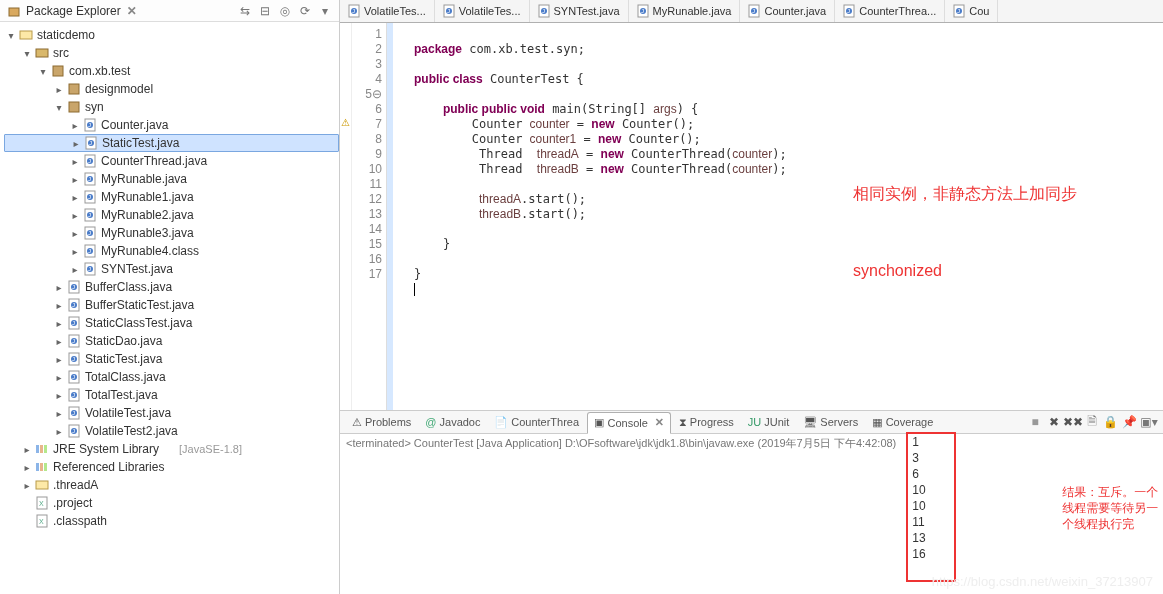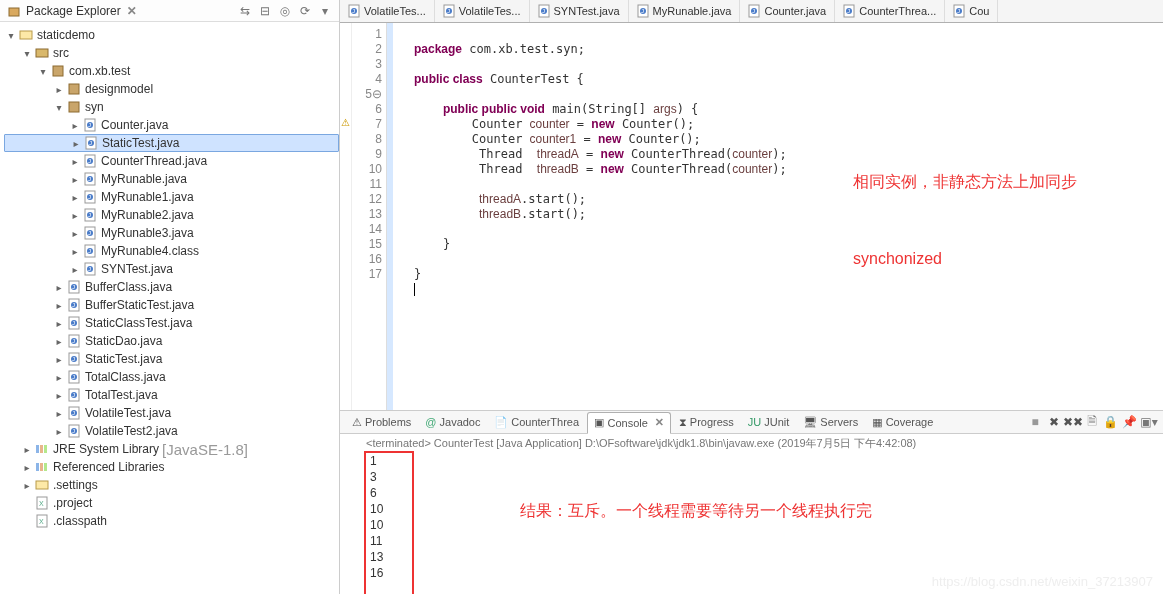--- a/index.html
+++ b/index.html
@@ -8,21 +8,21 @@
 .pkg-header { height:22px; display:flex; align-items:center; gap:4px; padding:0 6px; border-bottom:1px solid #ddd; background:#fdfdfd; }
 .pkg-title { font-weight:normal; }
 .x-icon { color:#888; font-weight:bold; margin-left:2px; }
 .pkg-toolbar { margin-left:auto; display:flex; gap:4px; }
 .tool { width:16px; height:16px; display:flex; align-items:center; justify-content:center; color:#777; }
 .tree { flex:1; overflow:auto; padding:4px 0 4px 4px; }
 .node { display:flex; align-items:center; height:18px; white-space:nowrap; cursor:default; }
 .node .tw { width:14px; text-align:center; color:#666; font-size:10px; }
 .node .ic { width:16px; height:16px; display:flex; align-items:center; justify-content:center; margin-right:3px; }
 .node.selected { background:#cfe3ff; border:1px solid #7aa7e0; border-radius:1px; padding-right:4px; height:18px; }
-.sub { color:#999; font-size:15px; margin-left:3px; }
+.sub { color:#999; font-size:11px; margin-left:20px; }
 
 .main { flex:1; display:flex; flex-direction:column; }
 .tabs { height:23px; display:flex; border-bottom:1px solid #b0b0b0; background:#f5f5f5; overflow:hidden; }
 .tab { display:flex; align-items:center; padding:0 8px; gap:4px; font-size:11px; border-right:1px solid #ddd; white-space:nowrap; }
 .editor-wrap { flex:1; display:flex; flex-direction:column; min-height:0; }
 .editor { flex:1; display:flex; overflow:hidden; position:relative; }
 .gutter { width:35px; background:#fff; border-right:1px solid #ddd; text-align:right; padding:4px 4px 0 0; color:#888; font-family:Consolas,monospace; font-size:12px; line-height:15px; }
 .gutter .ln { height:15px; }
 .marker-col { width:12px; background:#fff; border-right:1px solid #eee; padding-top:4px; }
 .marker-col .mk { height:15px; text-align:center; font-size:10px; }
@@ -30,26 +30,26 @@
 .code { flex:1; padding:4px 0 0 21px; font-family:Consolas,monospace; font-size:12px; line-height:15px; white-space:pre; position:relative; }
 .kw { color:#800055; font-weight:bold; }
 .var { color:#6a3e3e; }
 .annotation-red { position:absolute; color:#e33; font-size:16px; font-family:"Microsoft YaHei"; line-height:1.6; }
 
 .bottom-tabs { height:24px; display:flex; align-items:center; padding:0 6px; border-top:1px solid #ccc; border-bottom:1px solid #ccc; background:#f7f7f7; gap:2px; }
 .btab { display:flex; align-items:center; gap:3px; padding:0 6px; height:22px; font-size:11px; color:#555; }
 .btab.active { background:#fff; border:1px solid #b0b0b0; border-bottom:1px solid #fff; margin-bottom:-1px; border-radius:3px 3px 0 0; }
 .bottom-toolbar { margin-left:auto; display:flex; gap:3px; }
 
-.console { flex:0 0 160px; display:flex; flex-direction:column; border-top:none;margin-left:20px; }
+.console { flex:0 0 160px; display:flex; border-top:none; }
 .cons-status { font-size:11px; padding:2px 6px; color:#777; }
 .cons-body { flex:1; position:relative; padding:0 6px; font-family:Consolas,monospace; font-size:12px; line-height:16px; }
 .redbox { position:absolute; left:4px; top:-2px; width:50px; height:150px; border:2px solid #e33; }
 .cons-line { padding-left:4px; }
-.cons-annot { position:absolute; left:160px; top:50px; color:#e33; font-size:16px; font-family:"Microsoft YaHei"; }
+.cons-annot { position:absolute; left:160px; top:50px; color:#e33; font-size:12px; font-family:"Microsoft YaHei"; }
 .watermark { position:absolute; right:10px; bottom:4px; color:#eee; font-size:13px; }
 
 svg { display:block; }
 </style>
 </head>
 <body>
 
 <div class="sidebar">
   <div class="pkg-header">
     <span class="tool">
@@ -338,21 +338,21 @@
         </span>
         <span>Referenced Libraries</span>
       </div>
     <div class="node" style="padding-left:16px">
         <span class="tw">▸</span>
         <span class="ic">
           <svg width="14" height="12">
             <rect x="1" y="2" width="12" height="8" fill="#fde9a7" stroke="#b89a4a"></rect>
           </svg>
         </span>
-        <span>.settings</span>
+        <span>.threadA</span>
       </div>
     <div class="node" style="padding-left:16px">
         <span class="tw"></span>
         <span class="ic">
           <svg width="12" height="14">
             <rect x="1" y="1" width="10" height="12" fill="#fff" stroke="#999"></rect>
             <text x="3" y="10" font-size="7" fill="#5a8">X</text>
           </svg>
         </span>
         <span>.project</span>
@@ -482,21 +482,21 @@
          Thread  <span class="var">threadA</span> = <span class="kw">new</span> CounterThread(<span class="var">counter</span>);
          Thread  <span class="var">threadB</span> = <span class="kw">new</span> CounterThread(<span class="var">counter</span>);
 
          <span class="var">threadA</span>.start();
          <span class="var">threadB</span>.start();
 
     }
 
 }
 <span style="border-left:1px solid #000;display:inline-block;height:13px;vertical-align:middle"></span>
-        <div class="annotation-red" style="left:460px;top:95px">
+        <div class="annotation-red" style="left:460px;top:107px">
           <div>相同实例，非静态方法上加同步</div>
           <div>synchonized</div>
         </div>
       </div>
     </div>
 
     <div class="bottom-tabs">
       <div class="btab">
           <span>⚠</span>
           <span>Problems</span>

